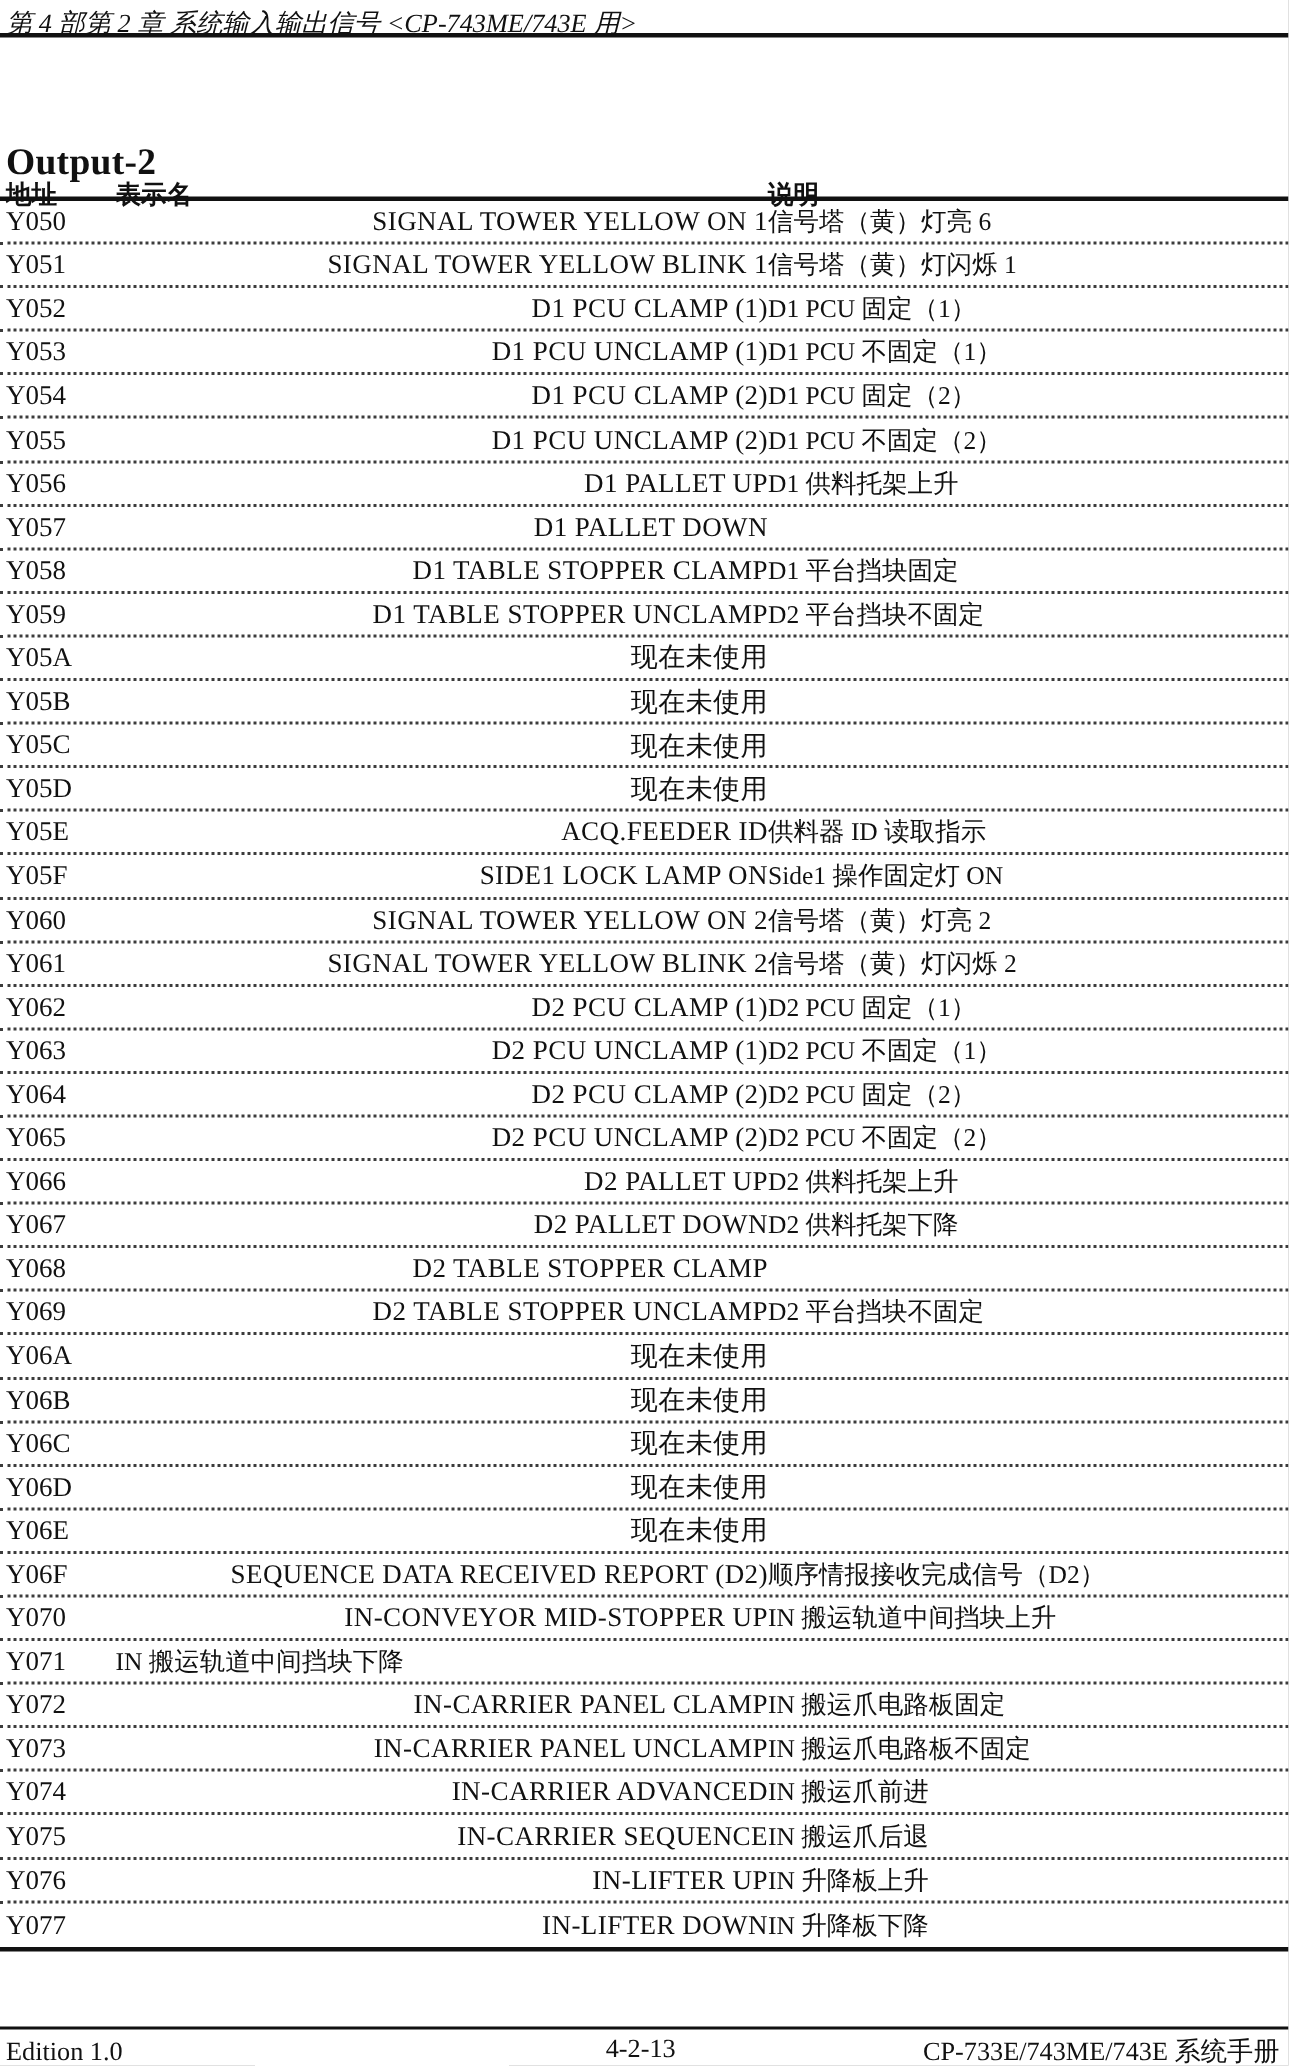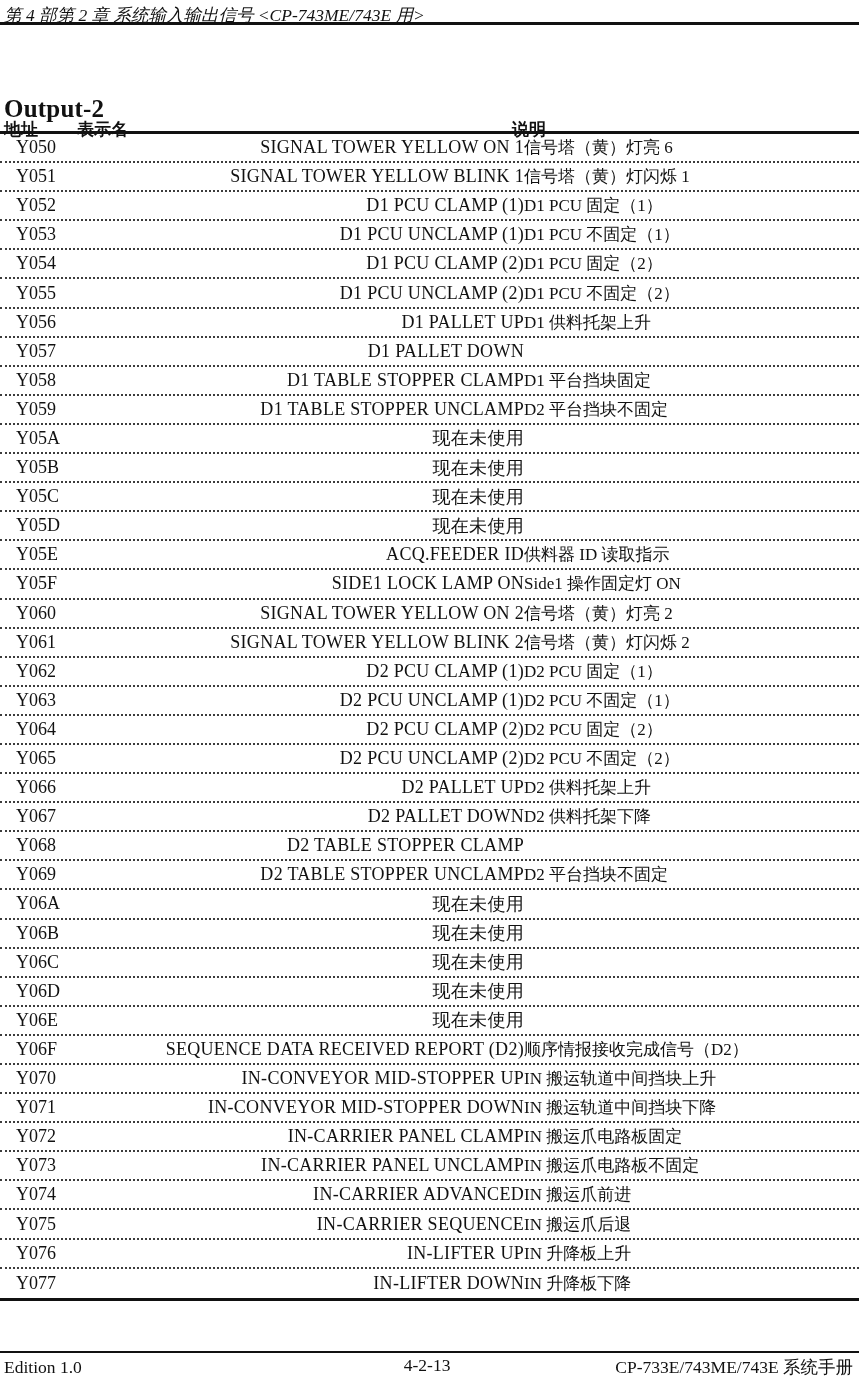--- a/index.html
+++ b/index.html
@@ -40,21 +40,21 @@
   }
   .rule-mid{ top:131px; height:3px; }
 
   .table-body{
     position:absolute; top:134px; left:0; right:0;
     border-bottom:3px solid var(--ink);
   }
   .row{
     height:29.1px;
     display:grid; grid-template-columns:73px 435px 1fr;
-    padding-left:16px; align-items:center;
+    padding-left:4px; align-items:center;
     border-bottom:2px dotted #3c3c3c;
     white-space:nowrap; overflow:visible;
   }
   .row:last-child{ border-bottom:none; }
   .cell.addr{ font-size:18px; }
   .cell.name{ font-size:18px; letter-spacing:.3px;text-align:right; }
   .cell.desc{ font-size:17px; }
 
   
   .footer-rule{ top:1351px; height:2px; }
@@ -246,21 +246,20 @@
         <span class="cell name">SEQUENCE DATA RECEIVED REPORT (D2)</span>
         <span class="cell desc">顺序情报接收完成信号（D2）</span>
       </div>
       <div class="row">
         <span class="cell addr">Y070</span>
         <span class="cell name">IN-CONVEYOR MID-STOPPER UP</span>
         <span class="cell desc">IN 搬运轨道中间挡块上升</span>
       </div>
       <div class="row">
         <span class="cell addr">Y071</span>
-        <span class="cell name">IN-CONVEYOR MID-STOPPER DOWN</span>
         <span class="cell desc">IN 搬运轨道中间挡块下降</span>
       </div>
       <div class="row">
         <span class="cell addr">Y072</span>
         <span class="cell name">IN-CARRIER PANEL CLAMP</span>
         <span class="cell desc">IN 搬运爪电路板固定</span>
       </div>
       <div class="row">
         <span class="cell addr">Y073</span>
         <span class="cell name">IN-CARRIER PANEL UNCLAMP</span>

